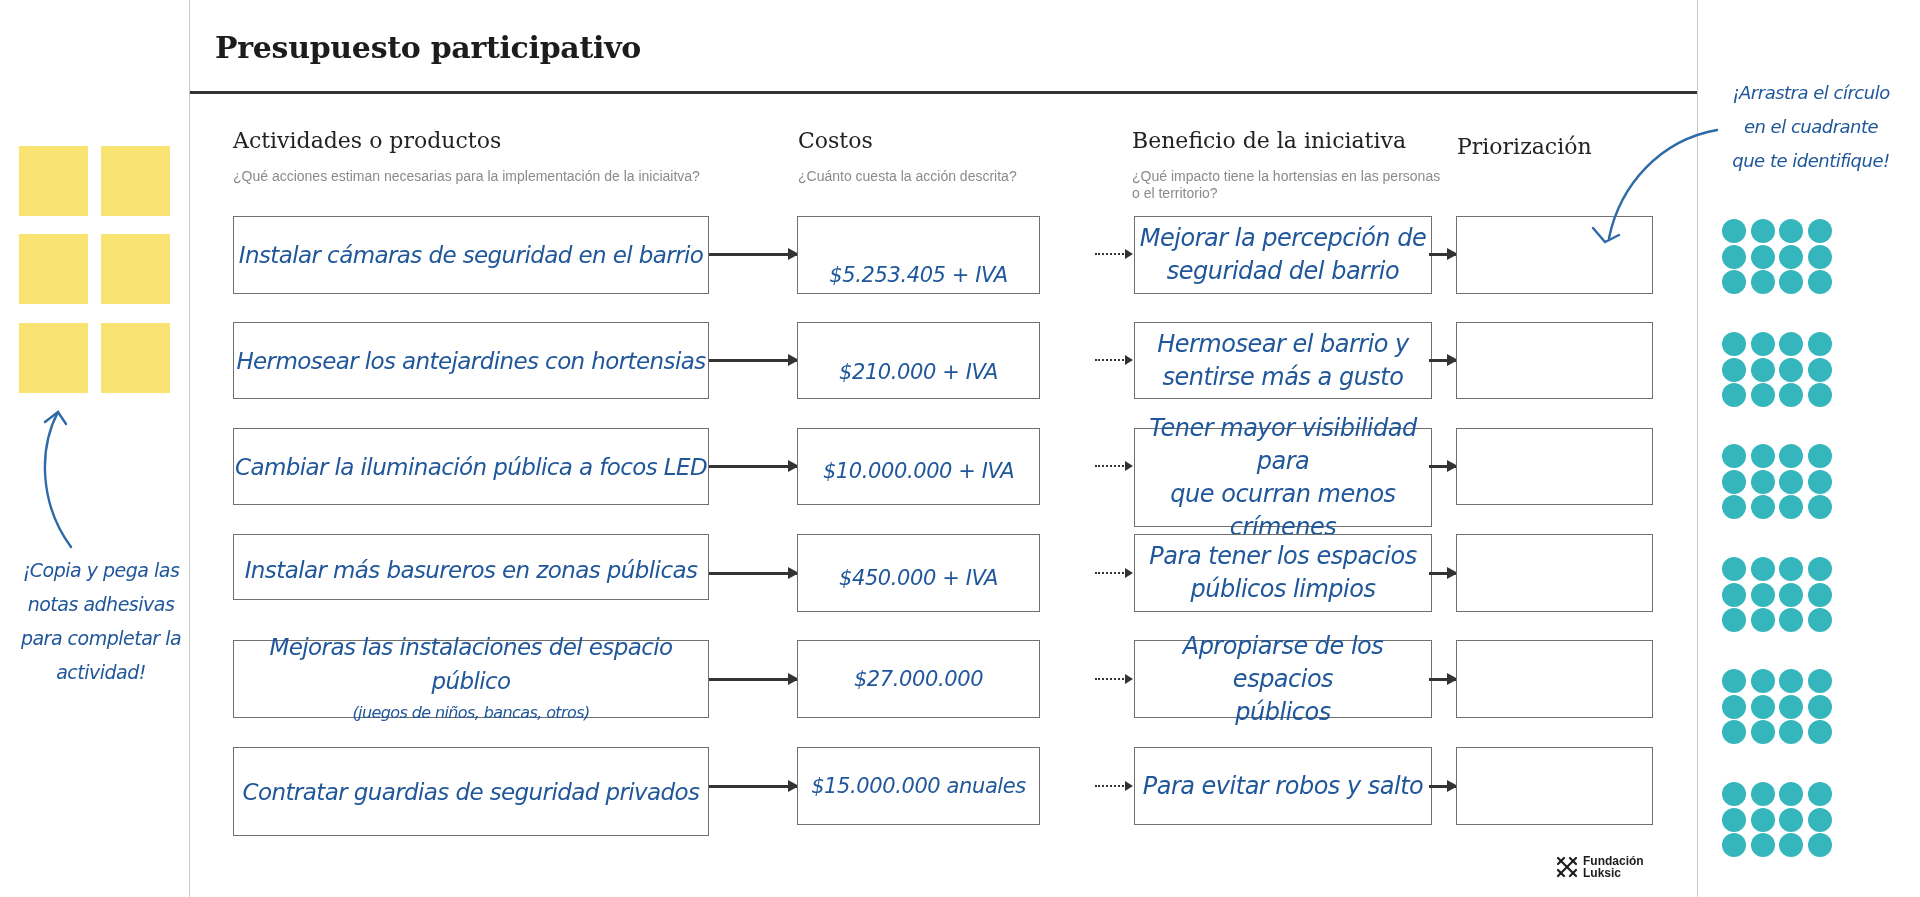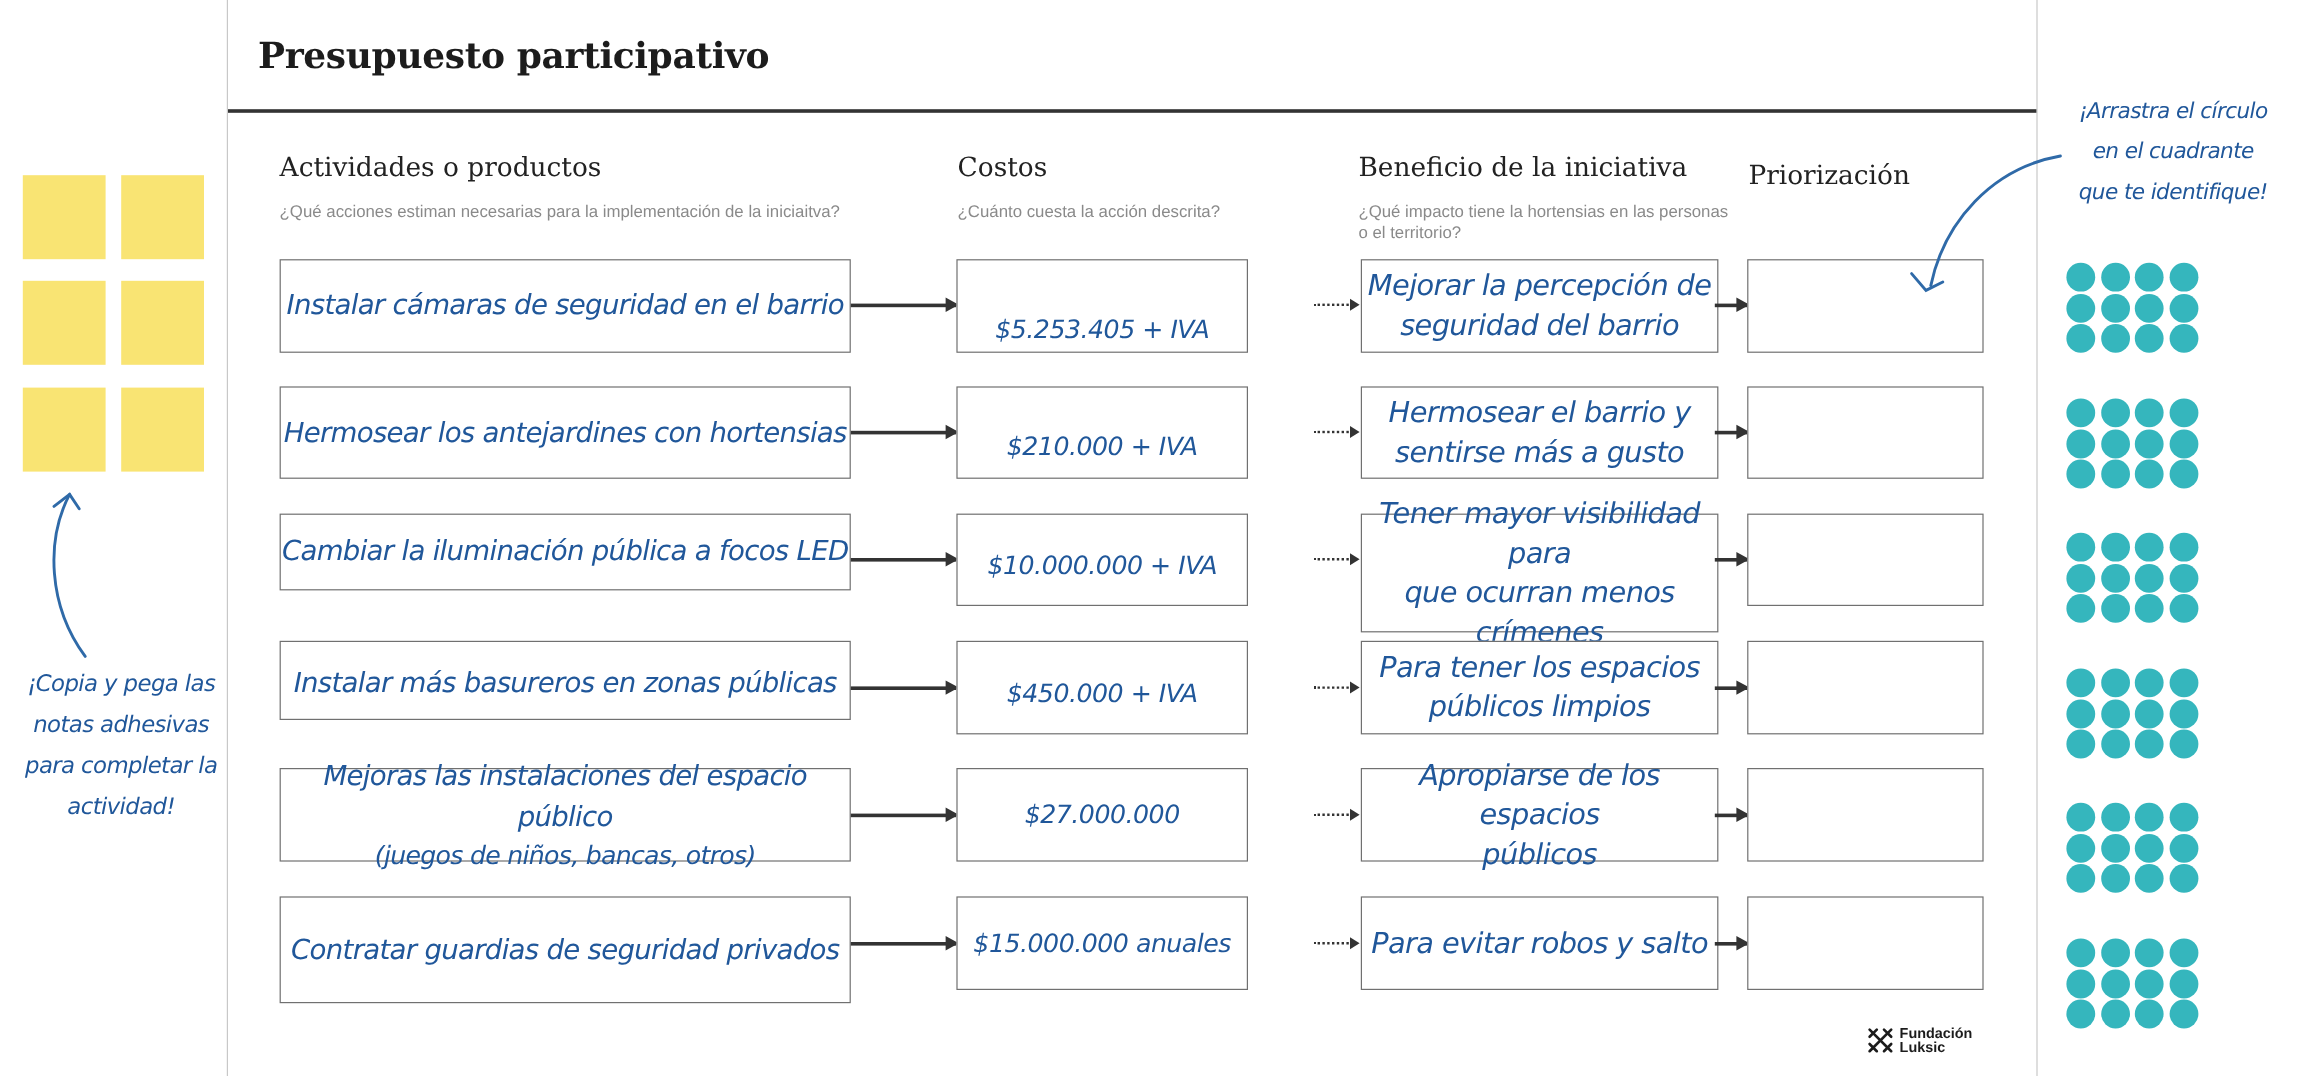--- a/index.html
+++ b/index.html
@@ -28,21 +28,21 @@
     position: absolute; border: 1.5px solid #707070; background: #fff;
     display: flex; align-items: center; justify-content: center; text-align: center;
     font-family: "DejaVu Sans", sans-serif; font-style: italic; color: #20579a;
   }
   .box .t { display: block; }
   .act { left: 233px; width: 476px; font-size: 23px; letter-spacing: -0.6px; line-height: 34px; }
   .cost { left: 797px; width: 243px; font-size: 21px; letter-spacing: -0.4px; }
   .cost.low { align-items: flex-end; padding-bottom: 6px; }
   .ben { left: 1134px; width: 298px; font-size: 24px; line-height: 33px; letter-spacing: -0.5px; justify-content: center; }
   .prio { left: 1456px; width: 197px; }
-  .act .sub { font-size: 21px; font-weight: normal; display: block; line-height: 30px; }
+  .act .sub { font-size: 16px; font-weight: normal; display: block; line-height: 30px; }
 
   .arrow-solid { position: absolute; height: 3px; background: #333; }
   .arrow-solid::after {
     content: ""; position: absolute; right: -2px; top: -5px;
     border-left: 11px solid #333; border-top: 6.5px solid transparent; border-bottom: 6.5px solid transparent;
   }
   .arrow-dot { position: absolute; height: 0; border-top: 2.5px dotted #333; }
   .arrow-dot::after {
     content: ""; position: absolute; right: -2px; top: -6.5px;
     border-left: 8px solid #333; border-top: 5px solid transparent; border-bottom: 5px solid transparent;
@@ -106,21 +106,21 @@
 <div class="box cost low" style="top:322px;height:77px;padding-bottom:14px;">
     <span class="t">$210.000 + IVA</span>
   </div>
 <div class="arrow-dot" style="left:1095px;top:359px;width:36px;"></div>
 <div class="box ben" style="top:322px;height:77px;">
     <span class="t"><span>Hermosear el barrio y</span><br><span>sentirse más a gusto</span></span>
   </div>
 <div class="arrow-solid" style="left:1429px;top:359px;width:27px;"></div>
 <div class="box prio" style="top:322px;height:77px;"></div>
 
-<div class="box act" style="top:428px;height:64px;">
+<div class="box act" style="top:428px;height:77px;">
     <span class="t">Cambiar la iluminación pública a focos LED</span>
   </div>
 <div class="arrow-solid" style="left:709px;top:465px;width:88px;"></div>
 <div class="box cost" style="top:428px;height:77px;padding-top:8px;">
     <span class="t">$10.000.000 + IVA</span>
   </div>
 <div class="arrow-dot" style="left:1095px;top:465px;width:36px;"></div>
 <div class="box ben" style="top:428px;height:99px;">
     <span class="t"><span>Tener mayor visibilidad para</span><br><span>que ocurran menos crímenes</span></span>
   </div>

